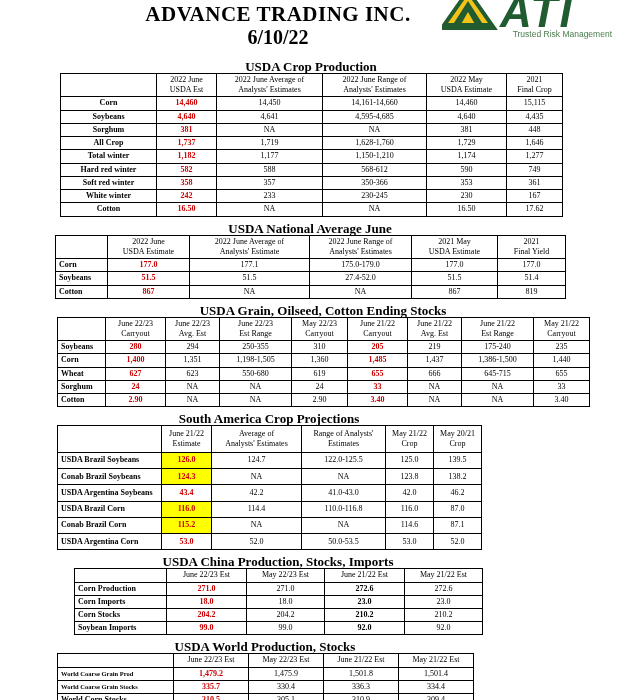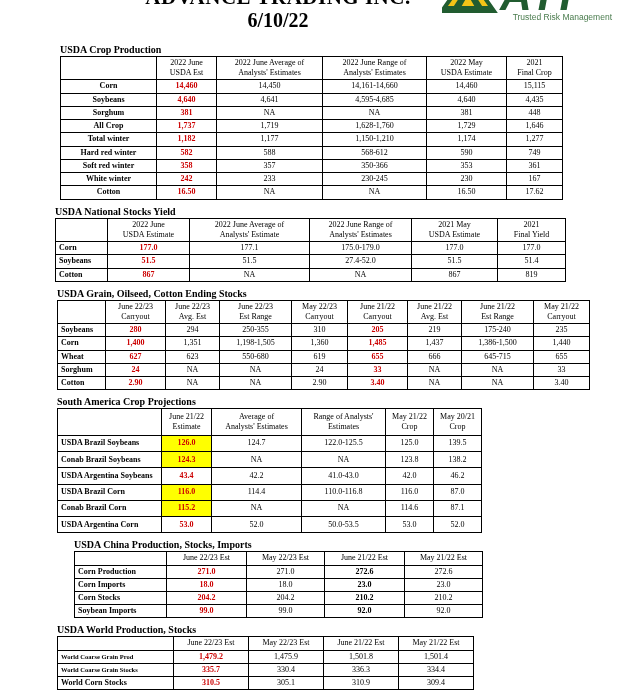--- a/index.html
+++ b/index.html
@@ -2,31 +2,31 @@
 <html style="--red: #cc0000; --hl: #ffff00; --logo-green: #215c30; --logo-yellow: #f3c317; --tagline-green: #4a7c4e;"><head>
 <meta charset="utf-8">
 <style>
   html,body{margin:0;padding:0;background:#888;}
   .page{
     width:620px;height:700px;overflow:hidden;position:relative;
     background:#fff;margin:0 auto;
     font-family:"Liberation Serif",serif;color:#000;
   }
   
-  .header{position:relative;height:38px;}
+  .header{position:relative;height:38px;margin-top:17px;}
   .title-block{
     position:absolute;top:-15px;left:0;width:556px;text-align:center;
   }
   .company{font-size:21px;font-weight:bold;line-height:24px;letter-spacing:.5px;}
   .date{font-size:20px;font-weight:bold;line-height:23px;}
   .logo{position:absolute;top:-20px;right:6px;width:172px;height:54px;}
   
   .section{margin-top:7px;}
   .tbl-title{
-    text-align:left;font-weight:bold;font-size:10px;line-height:10px;margin-bottom:1px;
+    text-align:center;font-weight:bold;font-size:13px;line-height:10px;margin-bottom:1px;
   }
   table.tbl{
     border-collapse:collapse;table-layout:fixed;border:1.5px solid #000;
     font-size:8px;
   }
   .tbl th,.tbl td{
     border:1px solid #000;padding:1px 2px;line-height:1.28;
     overflow:hidden;
   }
   .tbl th.colhdr{
@@ -156,21 +156,21 @@
               <td class="red">16.50</td>
               <td class="">NA</td>
               <td class="">NA</td>
               <td class="">16.50</td>
               <td class="">17.62</td>
             </tr>
           </tbody>
         </table>
       </div>
       <div class="section" style="margin-left: 55px; width: 510px;">
-        <div class="tbl-title">USDA National Stocks Yield</div>
+        <div class="tbl-title">USDA National Average June</div>
         <table class="tbl lbl-left" style="width: 510px;">
           <colgroup>
             <col style="width: 52px;">
             <col style="width: 82px;">
             <col style="width: 120px;">
             <col style="width: 102px;">
             <col style="width: 86px;">
             <col style="width: 68px;">
           </colgroup>
           <thead>

